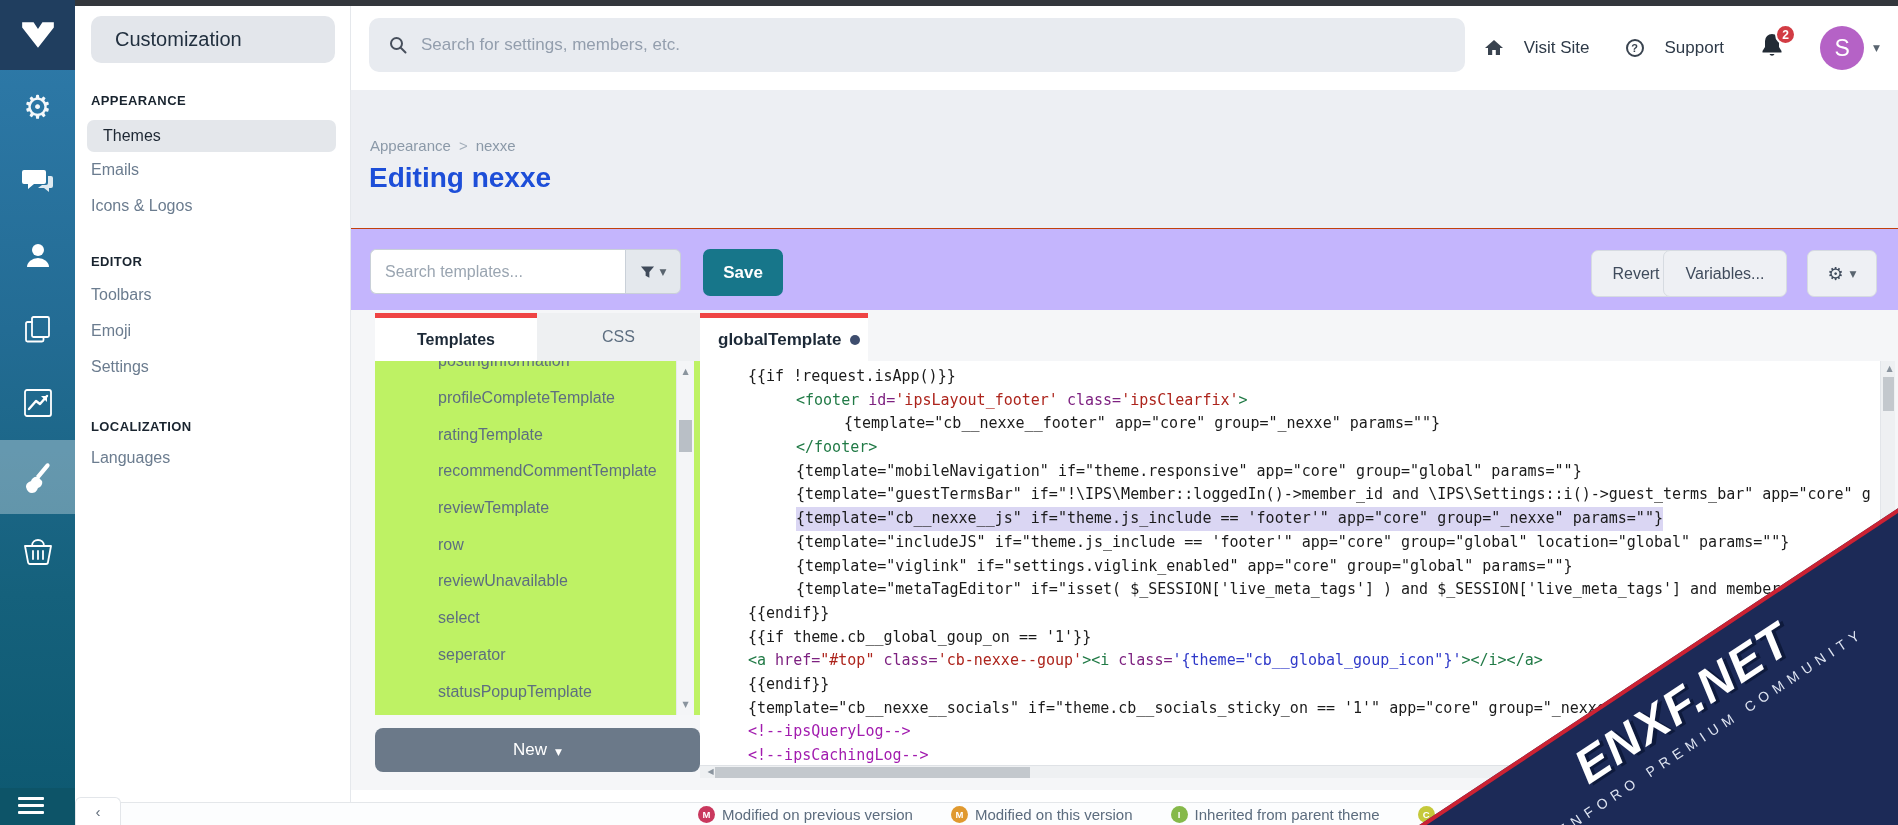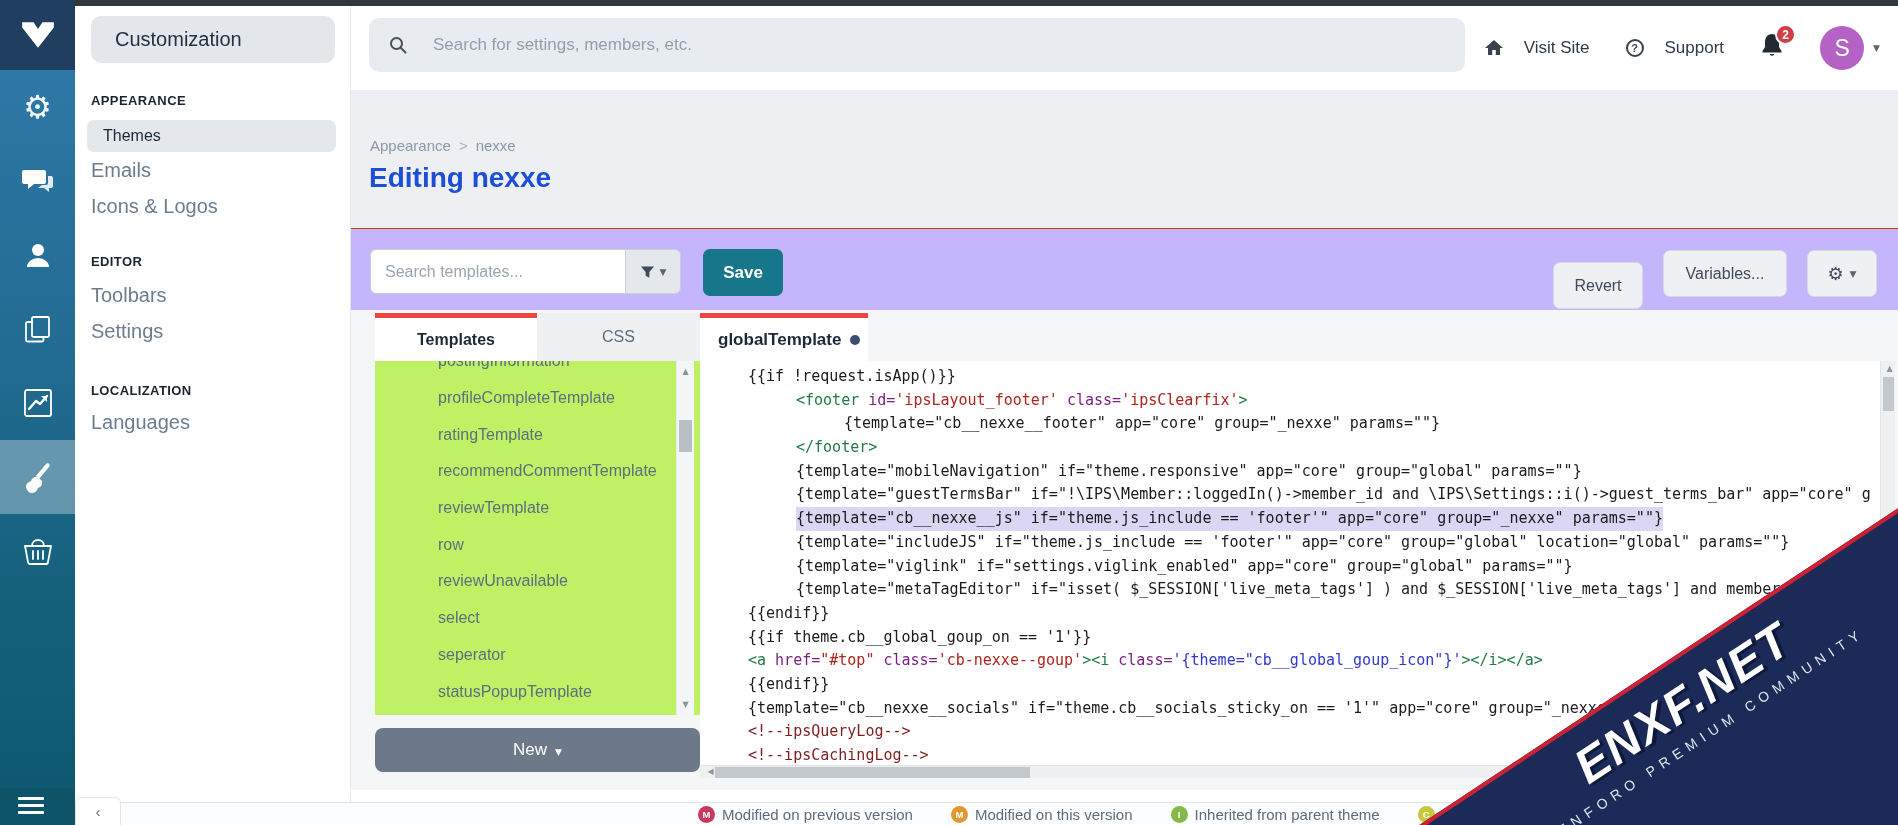--- a/index.html
+++ b/index.html
@@ -27,29 +27,29 @@
 
   
   .subsidebar { position:absolute; left:75px; top:6px; width:276px; height:819px; background:#fff; border-right:1px solid #e5e8ec; }
   .sb-title { margin:10px 15px 0 16px; height:47px; background:#e3e6eb; border-radius:10px;
               display:flex; align-items:center; padding-left:24px; font-size:20px; color:#22303f; font-weight:500; }
   .sb-header { margin:30px 0 0 16px; font-size:13px; font-weight:bold; color:#19242f; letter-spacing:.4px; }
   .sb-item-active { margin:12px 14px 0 12px; height:32px; background:#e4e7eb; border-radius:7px;
                     display:flex; align-items:center; padding-left:4px; }
   .sb-item-active span { padding-left:0; font-size:16px; color:#1d2733; }
   .sb-item-active { padding-left:16px; cursor:pointer; }
-  .sb-item { height:36px; display:flex; align-items:center; padding-left:16px; font-size:20px; color:#6b7c8f; cursor:pointer; }
+  .sb-item { height:36px; display:flex; align-items:center; padding-left:16px; font-size:16px; color:#6b7c8f; cursor:pointer; }
 
   
   .topbar { position:absolute; left:351px; top:6px; width:1547px; height:84px; background:#fff; }
   .global-search { position:absolute; left:18px; top:12px; width:1096px; height:54px; background:#e8ebf0; border-radius:10px;
                    display:flex; align-items:center; padding-left:20px; }
   .global-search svg { flex:0 0 auto; }
   .global-search input { border:none; outline:none; background:transparent; font-size:17px; color:#3c4654;
-                         font-family:"Liberation Sans",sans-serif; width:900px; margin-left:26px; }
+                         font-family:"Liberation Sans",sans-serif; width:900px; margin-left:14px; }
   .global-search input::placeholder { color:#939ead; }
   .topbar-right { position:absolute; right:18px; top:0; height:84px; display:flex; align-items:center; gap:36px; }
   .tb-link { display:flex; align-items:center; gap:21px; font-size:17px; color:#2e3a48; cursor:pointer;text-align:center; }
   .q-circle { width:18px; height:18px; border:2px solid #39434f; border-radius:50%; display:flex; align-items:center; justify-content:center;
               font-size:11px; font-weight:bold; color:#39434f; }
   .bell-wrap { position:relative; cursor:pointer; }
   .notif-badge { position:absolute; top:-9px; right:-12px; min-width:21px; height:21px; background:#d23c44; border-radius:50%;
                  color:#fff; font-size:12px; font-weight:bold; display:flex; align-items:center; justify-content:center; border:2px solid #fff; }
   .avatar-wrap { display:flex; align-items:center; gap:9px; cursor:pointer; }
   .avatar { width:44px; height:44px; border-radius:50%; background:#b562c6; color:#fff; font-size:23px; font-weight:500;
@@ -67,21 +67,21 @@
   .tpl-search { position:absolute; left:19px; top:20px; width:255px; height:45px; background:#fff;
                 border:1px solid #c9d0d8; border-right:none; border-radius:6px 0 0 6px; padding-left:14px; font-size:16px;
                 color:#3c4654; outline:none; font-family:"Liberation Sans",sans-serif; }
   .tpl-search::placeholder { color:#9aa5b1; }
   .filter-btn { position:absolute; left:274px; top:20px; width:56px; height:45px; background:#e4e8ed;
                 border:1px solid #c9d0d8; border-radius:0 6px 6px 0; display:flex; align-items:center; justify-content:center; gap:5px; cursor:pointer; }
   .save-btn { position:absolute; left:352px; top:20px; width:80px; height:47px; background:#17768a; border:none; border-radius:7px;
               color:#fff; font-size:17px; font-weight:bold; cursor:pointer; font-family:"Liberation Sans",sans-serif; }
   .gray-btn { position:absolute; top:21px; height:47px; background:#eef0f4; border:1px solid #d6dbe1; border-radius:7px;
               color:#3f4b5c; font-size:16px; cursor:pointer; font-family:"Liberation Sans",sans-serif; }
-  .btn-revert { left:1202px; width:90px;margin-top:12px; }
+  .btn-revert { left:1240px; width:90px; }
   .btn-variables { left:1312px; width:124px; }
   .btn-gear { left:1456px; width:70px; display:flex; align-items:center; justify-content:center; gap:6px; }
   .btn-gear .gear-small { font-size:18px; color:#3f4b5c; font-family:"DejaVu Sans",sans-serif; }
 
   
   .content-bg { position:absolute; left:351px; top:310px; width:1547px; height:480px; background:#f5f6f8; }
 
   .tab { position:absolute; top:313px; height:48px; display:flex; align-items:center; justify-content:center;
          font-size:16px; cursor:pointer; }
   .tab.active { background:#fff; border-top:5px solid #ef4444; font-weight:bold; color:#1c2937; }
@@ -106,21 +106,21 @@
   .code-box { position:absolute; left:700px; top:361px; width:1180px; height:404px; background:#fff; overflow:hidden; cursor:text; }
   .code-content { position:absolute; left:0; top:4px; width:2200px; }
   .code-line { white-space:pre; font-family:"DejaVu Sans Mono", monospace; font-size:15px; line-height:23.7px; height:23.7px; }
   .code-inner { display:inline-block; }
   .code-line.hl .code-inner { background:#dad6f3; }
   .seg-p { color:#1b1b1b; }
   .seg-t { color:#217a46; }
   .seg-a { color:#7d2180; }
   .seg-s { color:#ad241c;margin-top:44px; }
   .seg-b { color:#2f39c9; }
-  .seg-c { color:#7f1d1d; }
+  .seg-c { color:#a21caf; }
 
   .h-scroll { position:absolute; left:700px; top:765px; width:1180px; height:13px; background:#eef0f2; border-top:1px solid #dfe2e6; }
   .h-thumb { position:absolute; left:15px; top:1px; width:315px; height:11px; background:#c3c8cd; cursor:pointer; }
   .h-scroll .scroll-arrow { top:1px; }
   .v-scroll { position:absolute; left:1880px; top:361px; width:15px; height:417px; background:#eef0f2; border-left:1px solid #e2e5e9; }
   .v-thumb { position:absolute; left:2px; top:16px; width:11px; height:34px; background:#c3c8cd; cursor:pointer; }
 
   
   .footer { position:absolute; left:75px; top:802px; width:1823px; height:23px; background:#fcfdfe; border-top:1px solid #e4e7ea; }
   .legend { position:absolute; left:623px; top:0; height:23px; display:flex; align-items:center; gap:38px; }
@@ -208,20 +208,21 @@
 
     <div class="sb-header">APPEARANCE</div>
     <div class="sb-item-active">
       <span>Themes</span>
     </div>
     <div class="sb-item">Emails</div>
     <div class="sb-item">Icons &amp; Logos</div>
 
     <div class="sb-header">EDITOR</div>
     <div class="sb-item" style="margin-top:8px">Toolbars</div>
+    <div class="sb-item">Emoji</div>
     <div class="sb-item">Settings</div>
 
     <div class="sb-header" style="margin-top:34px">LOCALIZATION</div>
     <div class="sb-item" style="margin-top:6px">Languages</div>
   </div>
 
   <div class="topbar">
     <div class="global-search">
       <svg width="18" height="18" viewBox="0 0 18 18">
         <circle cx="7.5" cy="7.5" r="5.5" fill="none" stroke="#474f5c" stroke-width="2"></circle>

